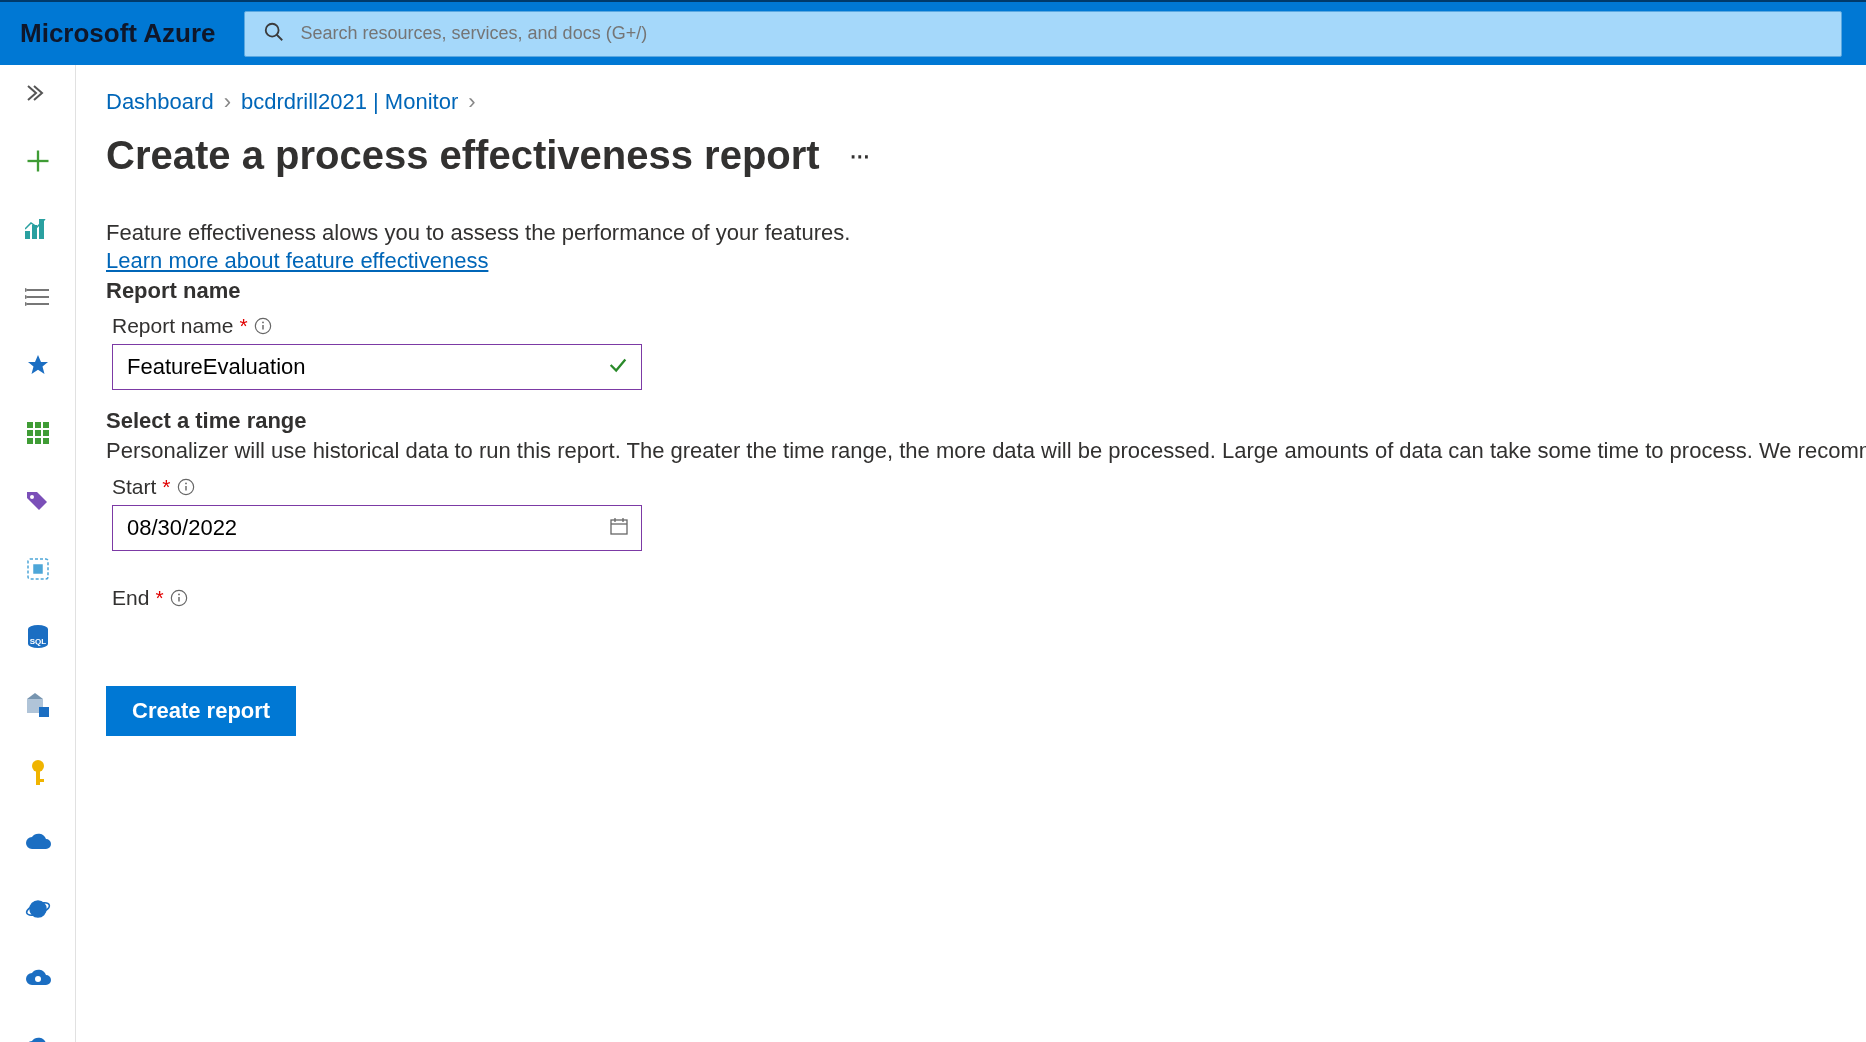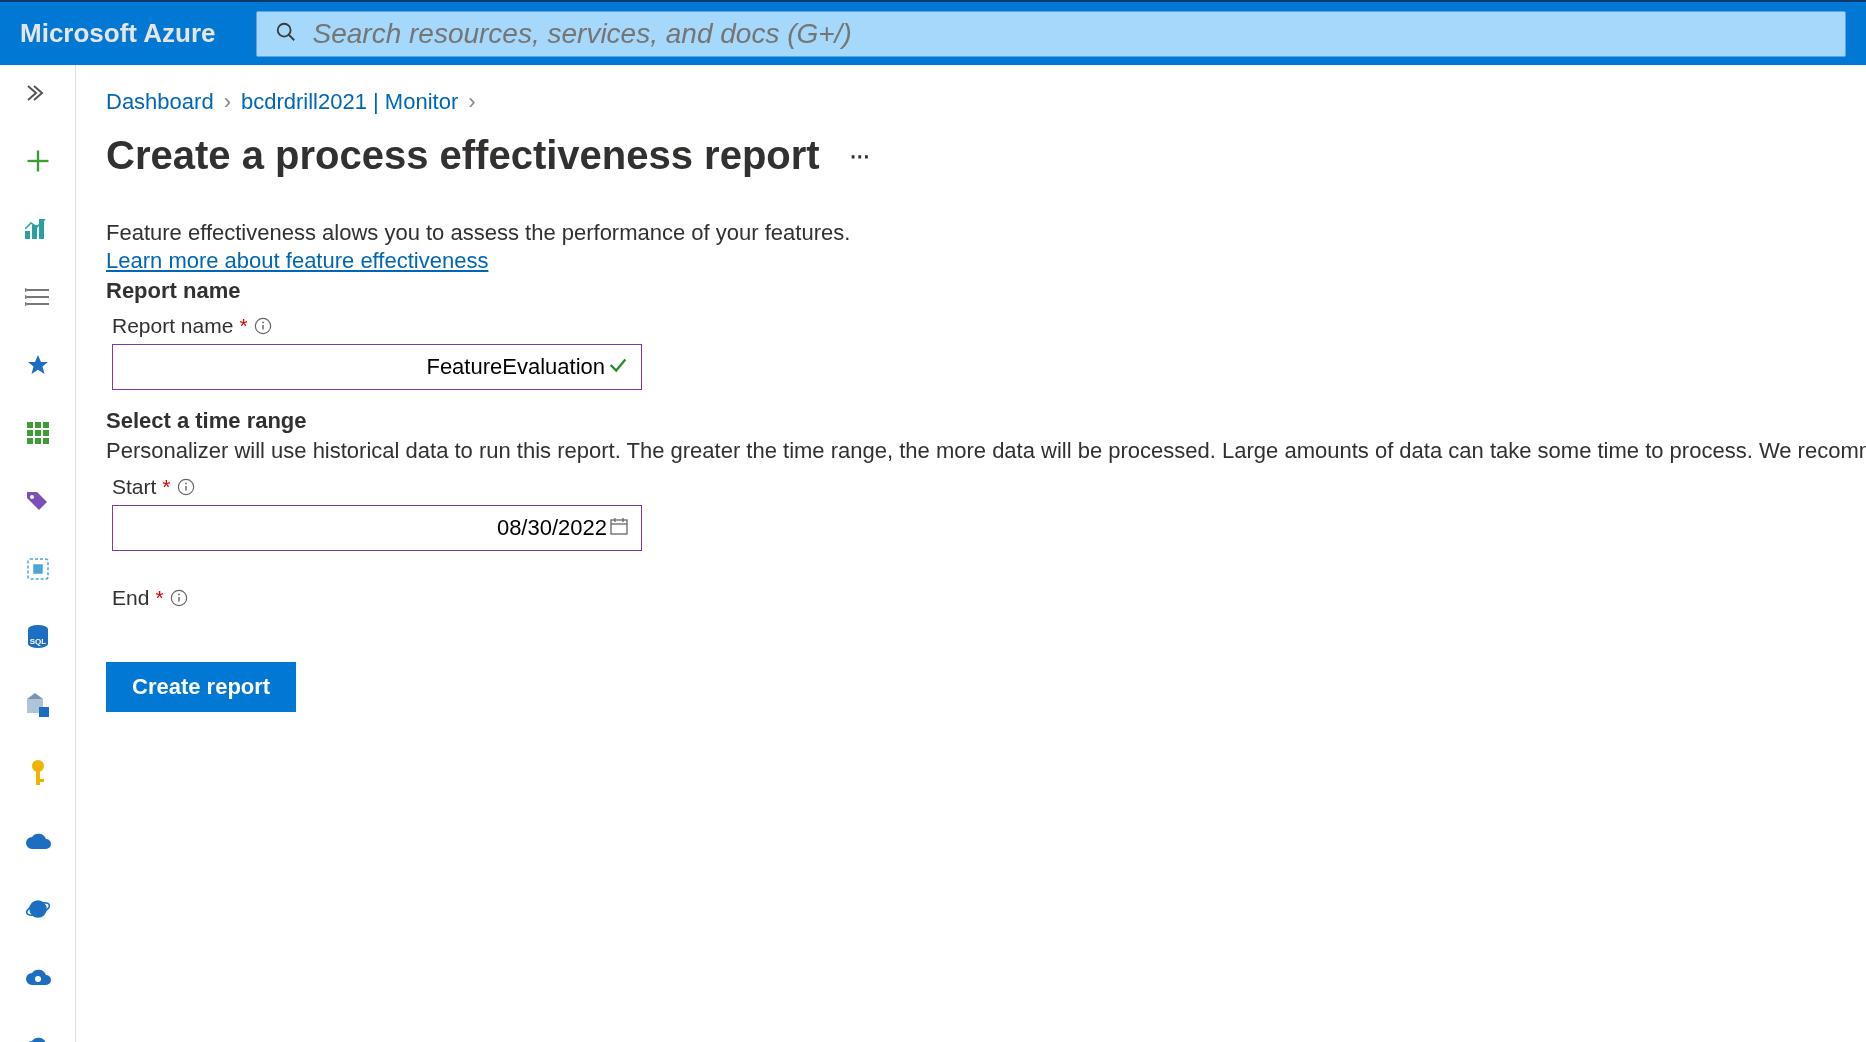--- a/index.html
+++ b/index.html
@@ -13,48 +13,47 @@
   .topbar {
     background: #0078d4;
     height: 65px;
     display: flex;
     align-items: center;
     padding: 0 20px;
     box-sizing: border-box;
     border-top: 2px solid #003a6b;
   }
   .brand {
-    color: #e5e5e5;
+    color: #0f172a;
     font-size: 26px;
     font-weight: 600;
-    margin-right: 40px;
+    margin-right: 28px;
     white-space: nowrap;
   }
   .searchbox {
     flex: 1;
     background: #a5d8fa;
     border-radius: 2px;
     height: 44px;
     display: flex;
     align-items: center;
     padding: 0 18px;
     border: 1px solid #5ba8e0;
     max-width: 1560px;
   }
   .searchbox svg { flex-shrink: 0; }
   .searchbox .ph {
     margin-left: 14px;
-    font-size: 28px;
+    font-size: 18px;
     color: #3b3b3b;
     font-family: inherit;
     background: transparent;
     border: none;
     outline: none;
     width: 100%;
-    font-style: italic;
   }
   .shell {
     display: flex;
   }
   .sidebar {
     width: 75px;
     border-right: 1px solid #e1e1e1;
     padding-top: 10px;
     display: flex;
     flex-direction: column;
@@ -131,31 +130,30 @@
     box-sizing: border-box;
     margin-left: 6px;
   }
   .text-input-wrap input {
     flex: 1;
     border: none;
     outline: none;
     font-size: 22px;
     font-family: inherit;
     background: transparent;
-    text-align: right;
   }
   .check-icon { color: #2a8a2a; }
   .para {
     font-size: 22px;
     line-height: 1.35;
     margin-top: 2px;
     white-space: nowrap;
   }
   .btn {
-    margin-top: 46px;
+    margin-top: 70px;
     margin-left: 0;
     background: #0078d4;
     color: #fff;
     border: none;
     font-size: 22px;
     font-weight: 600;
     padding: 12px 26px;
     cursor: pointer;
   }
   .cal-icon { color:#666; }

